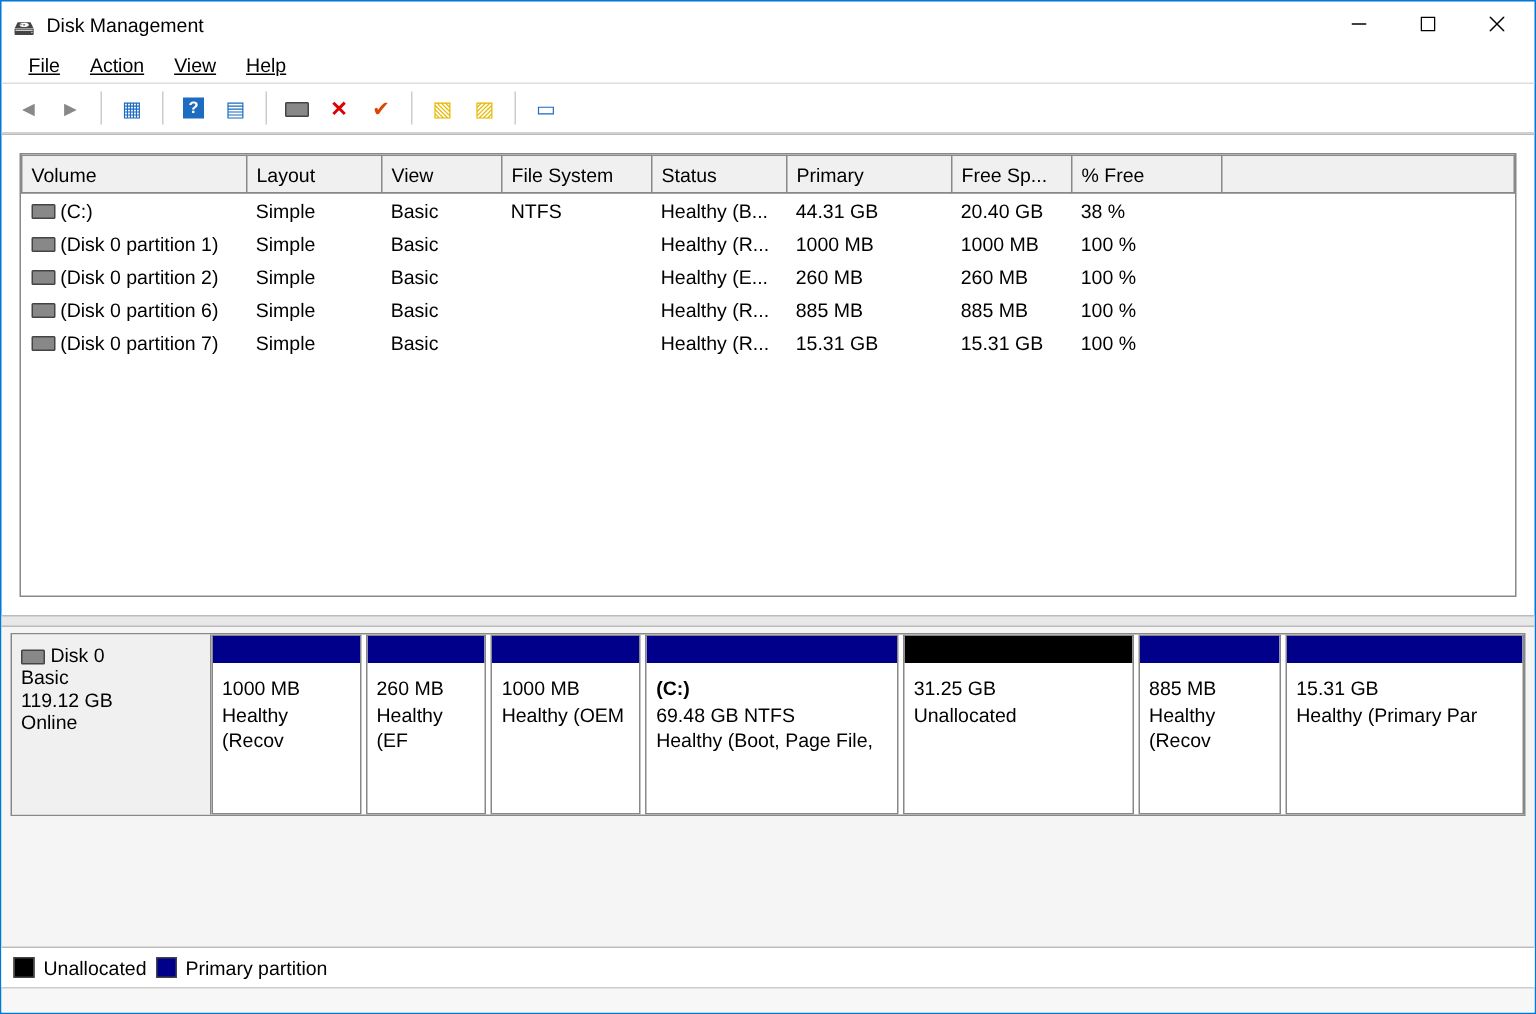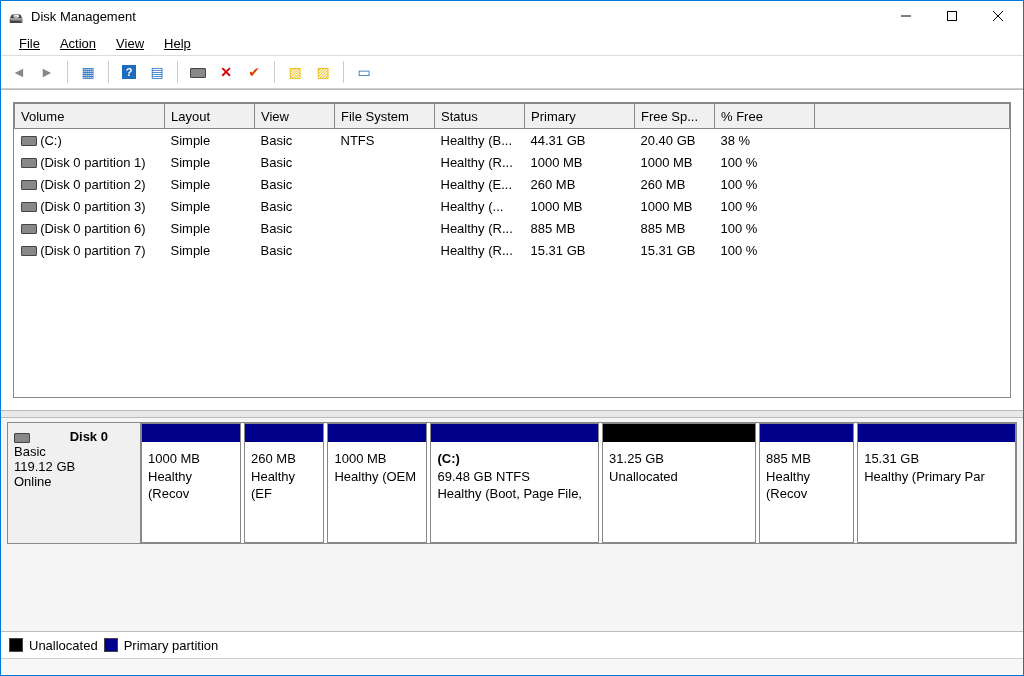--- a/index.html
+++ b/index.html
@@ -16,21 +16,21 @@
   .content{flex:1;display:flex;flex-direction:column;border-top:1px solid #bbb;}
   .volumes{border:1px solid #888;margin:12px;flex:1;overflow:hidden;}
   table{border-collapse:collapse;width:100%;font-size:13px;}
   th{text-align:left;font-weight:400;background:#f0f0f0;border:1px solid #888;padding:3px 6px;height:18px;}
   td{padding:2px 6px;height:18px;white-space:nowrap;overflow:hidden;}
   .disk-icon{display:inline-block;width:14px;height:8px;background:#888;border:1px solid #444;border-radius:1px;vertical-align:middle;}
   .splitter{height:6px;background:#e8e8e8;border-top:1px solid #bbb;border-bottom:1px solid #bbb;cursor:row-resize;}
   .graphical{height:240px;background:#f5f5f5;display:flex;flex-direction:column;}
   .diskrow{display:flex;background:#fff;border:1px solid #888;margin:4px 6px 0 6px;height:120px;}
   .diskheader{width:120px;border-right:1px solid #888;padding:6px;font-size:13px;background:#f0f0f0;}
-  .diskheader .name{font-weight:700;margin-left:36px;}
+  .diskheader .name{font-weight:400;}
   .parts{flex:1;display:flex;gap:3px;padding:0;overflow:hidden;}
   .part{border:1px solid #888;display:flex;flex-direction:column;overflow:hidden;}
   .part .bar{height:18px;}
   .bar.primary{background:#00008b;}
   .bar.unalloc{background:#000;}
   .part .body{flex:1;padding:8px 6px;font-size:13px;line-height:1.35;}
   .part .body .label{font-weight:700;}
   .legend{height:26px;border-top:1px solid #bbb;display:flex;align-items:center;padding:0 8px;background:#fff;gap:6px;margin-top:auto;}
   .legend .sw{width:12px;height:12px;display:inline-block;border:1px solid #444;}
   .sw.unalloc{background:#000;}
@@ -168,31 +168,20 @@
               <td>Simple</td>
               <td>Basic</td>
               <td></td>
               <td>Healthy (E...</td>
               <td>260 MB</td>
               <td>260 MB</td>
               <td>100 %</td>
               <td></td>
             </tr>
             <tr>
-              <td><span class="disk-icon"></span> <span>(Disk 0 partition 3)</span></td>
-              <td>Simple</td>
-              <td>Basic</td>
-              <td></td>
-              <td>Healthy (...</td>
-              <td>1000 MB</td>
-              <td>1000 MB</td>
-              <td>100 %</td>
-              <td></td>
-            </tr>
-            <tr>
               <td><span class="disk-icon"></span> <span>(Disk 0 partition 6)</span></td>
               <td>Simple</td>
               <td>Basic</td>
               <td></td>
               <td>Healthy (R...</td>
               <td>885 MB</td>
               <td>885 MB</td>
               <td>100 %</td>
               <td></td>
             </tr>

